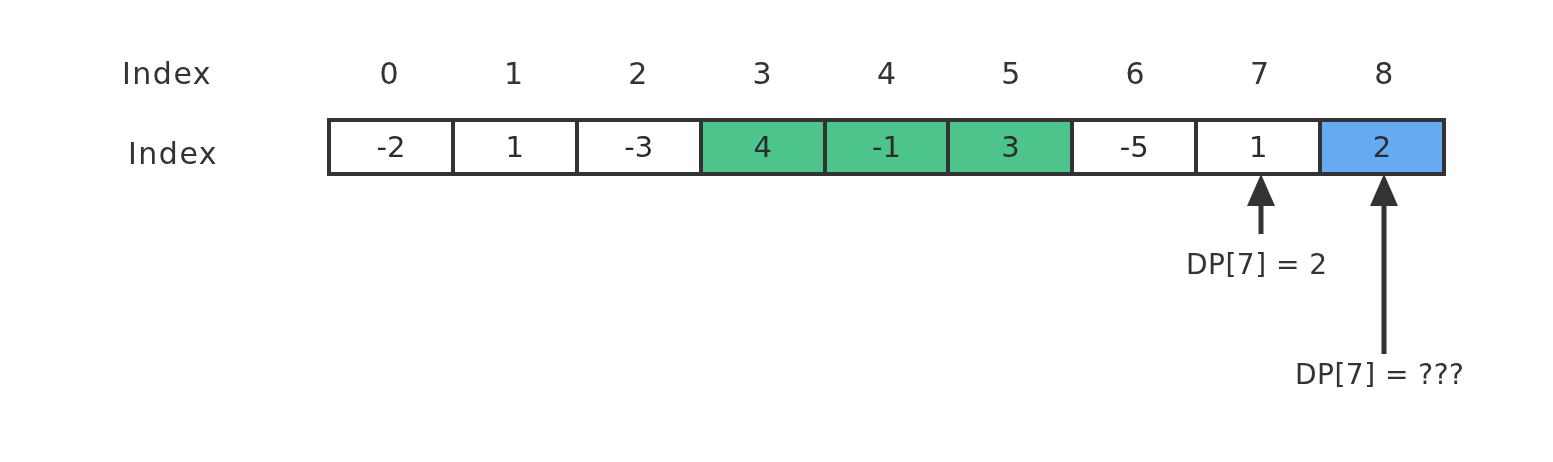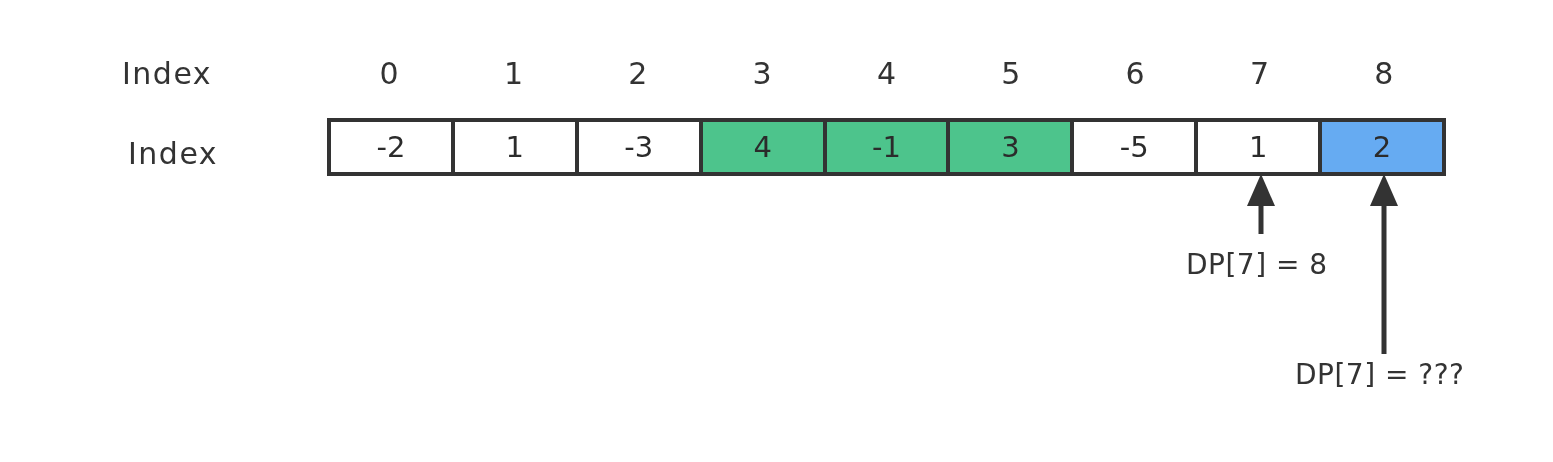--- a/index.html
+++ b/index.html
@@ -127,17 +127,17 @@
   <svg class="annotation-arrow" id="dp7-arrow" style="left:1235px; top:172px; width:52px; height:64px;" viewBox="0 0 52 64">
     <line x1="26" y1="62" x2="26" y2="22" stroke="#333333" stroke-width="5"></line>
     <polygon points="26,2 40,34 12,34" fill="#333333"></polygon>
   </svg>
 
   <svg class="annotation-arrow" id="dp8-arrow" style="left:1358px; top:172px; width:52px; height:184px;" viewBox="0 0 52 184">
     <line x1="26" y1="182" x2="26" y2="22" stroke="#333333" stroke-width="5"></line>
     <polygon points="26,2 40,34 12,34" fill="#333333"></polygon>
   </svg>
 
-  <div class="annotation-label" id="dp7-label">DP[7] = 8</div>
+  <div class="annotation-label" id="dp7-label">DP[7] = 2</div>
 
   <div class="annotation-label" id="dp8-label">DP[7] = ???</div>
 
 </div>
 
 </body></html>

